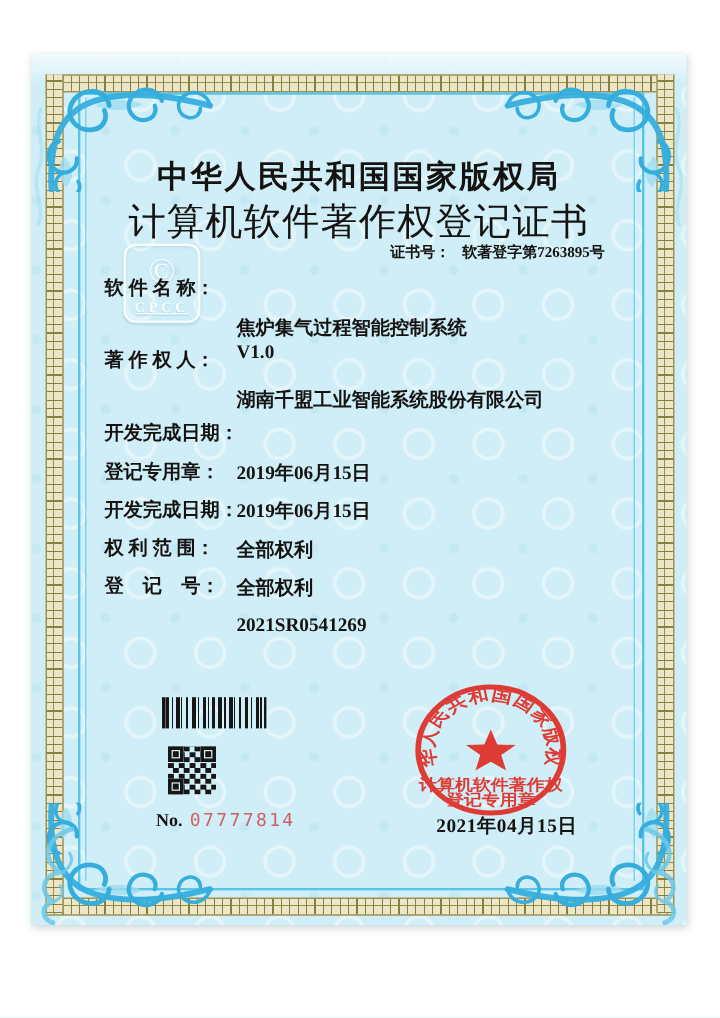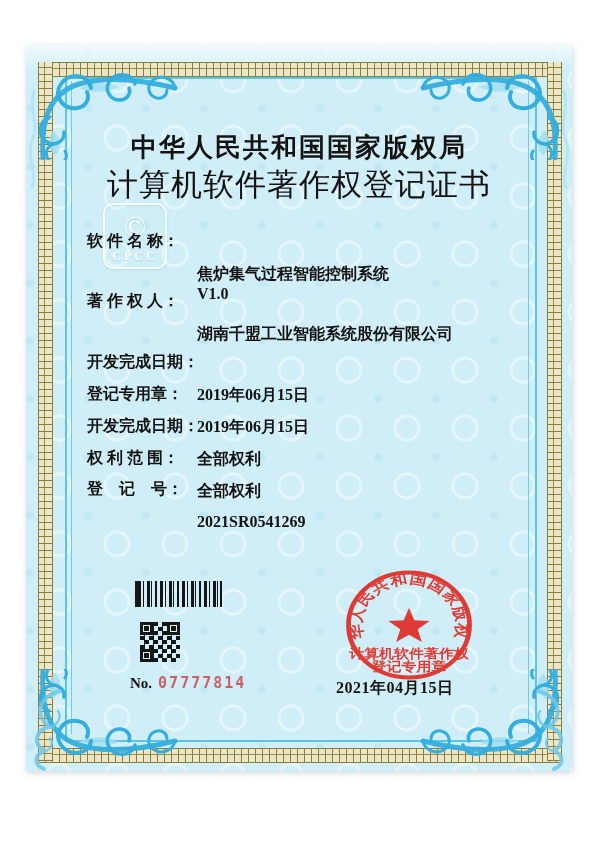--- a/index.html
+++ b/index.html
@@ -76,33 +76,33 @@
       #161616 17px 19px, rgba(0,0,0,0) 19px 22px);}
   .qr{position:absolute;left:114px;top:577px;width:40px;height:40px;z-index:4;
     background:repeating-conic-gradient(#161616 0% 25%, rgba(0,0,0,0) 0% 50%) 0 0/9px 9px;}
   .qr-finder{position:absolute;width:13px;height:13px;border:3px solid #161616;
     background:#d9f1f8;box-sizing:border-box;}
   .qr-finder::after{content:"";position:absolute;inset:1px;background:#161616;}
   .qr-finder.tl{left:0;top:0;} .qr-finder.tr{right:0;top:0;} .qr-finder.bl{left:0;bottom:0;}
   .serial{position:absolute;left:104px;top:629px;z-index:4;font-size:15px;}
   .serial .prefix{font-weight:700;font-family:Liberation Serif, serif;}
   .serial .num{font-family:"DejaVu Sans Mono","Liberation Mono",monospace;
-    font-weight:700;color:#d05f64;letter-spacing:2px;margin-left:6px;}
+    font-weight:400;color:#d05f64;letter-spacing:2px;margin-left:6px;}
   
   .seal{position:absolute;left:315px;top:521px;width:136px;height:118px;z-index:5;opacity:.93;}
-  .issue-date{position:absolute;left:310px;top:633px;width:145px;text-align:left;
+  .issue-date{position:absolute;left:310px;top:633px;width:145px;text-align:right;
     font-size:16px;font-weight:700;z-index:6;letter-spacing:0.5px;}
   
   .cpcc{position:absolute;left:77px;top:158px;width:60px;height:62px;z-index:2;
     border:2px solid rgba(255,255,255,0.85);border-radius:10px;
     box-shadow:0 1px 2px rgba(125,185,205,0.35), inset 0 1px 2px rgba(125,185,205,0.3);
     color:rgba(255,255,255,0.95);text-align:center;}
   .cpcc .c-sym{font-size:30px;line-height:44px;text-shadow:0 1px 1px rgba(125,185,205,0.5);}
   .cpcc .c-txt{font-size:12px;letter-spacing:3px;font-weight:700;
-    text-shadow:0 1px 1px rgba(125,185,205,0.5);}
+    text-shadow:0 1px 1px rgba(125,185,205,0.5);text-decoration:underline;}
 </style>
 </head>
 <body>
 
 <div class="paper">
 
   <div class="gk h gk-top"></div>
   <div class="gk h gk-bottom"></div>
   <div class="gk v gk-left"></div>
   <div class="gk v gk-right"></div>
@@ -180,20 +180,23 @@
     <path d="M8,2 C2,20 14,34 6,52 C0,68 12,84 6,98" fill="none" stroke="#9fdcf0" stroke-width="3" stroke-linecap="round"></path>
   </svg>
 
   <div class="cpcc">
     <div class="c-sym">©</div>
     <div class="c-txt">CPCC</div>
   </div>
 
   <div class="issuer">中华人民共和国国家版权局</div>
   <div class="cert-title">计算机软件著作权登记证书</div>
+  <div class="cert-no">
+    <span>证书号：</span><span class="val">软著登字第7263895号</span>
+  </div>
 
   <div class="f-row" style="top:186px;">
     <span class="f-label">软 件 名 称：</span>
     <span class="f-value"><span>焦炉集气过程智能控制系统</span><br><span>V1.0</span></span>
   </div>
   <div class="f-row" style="top:246px;">
     <span class="f-label">著 作 权 人：</span>
     <span class="f-value">湖南千盟工业智能系统股份有限公司</span>
   </div>
   <div class="f-row" style="top:307px;">

